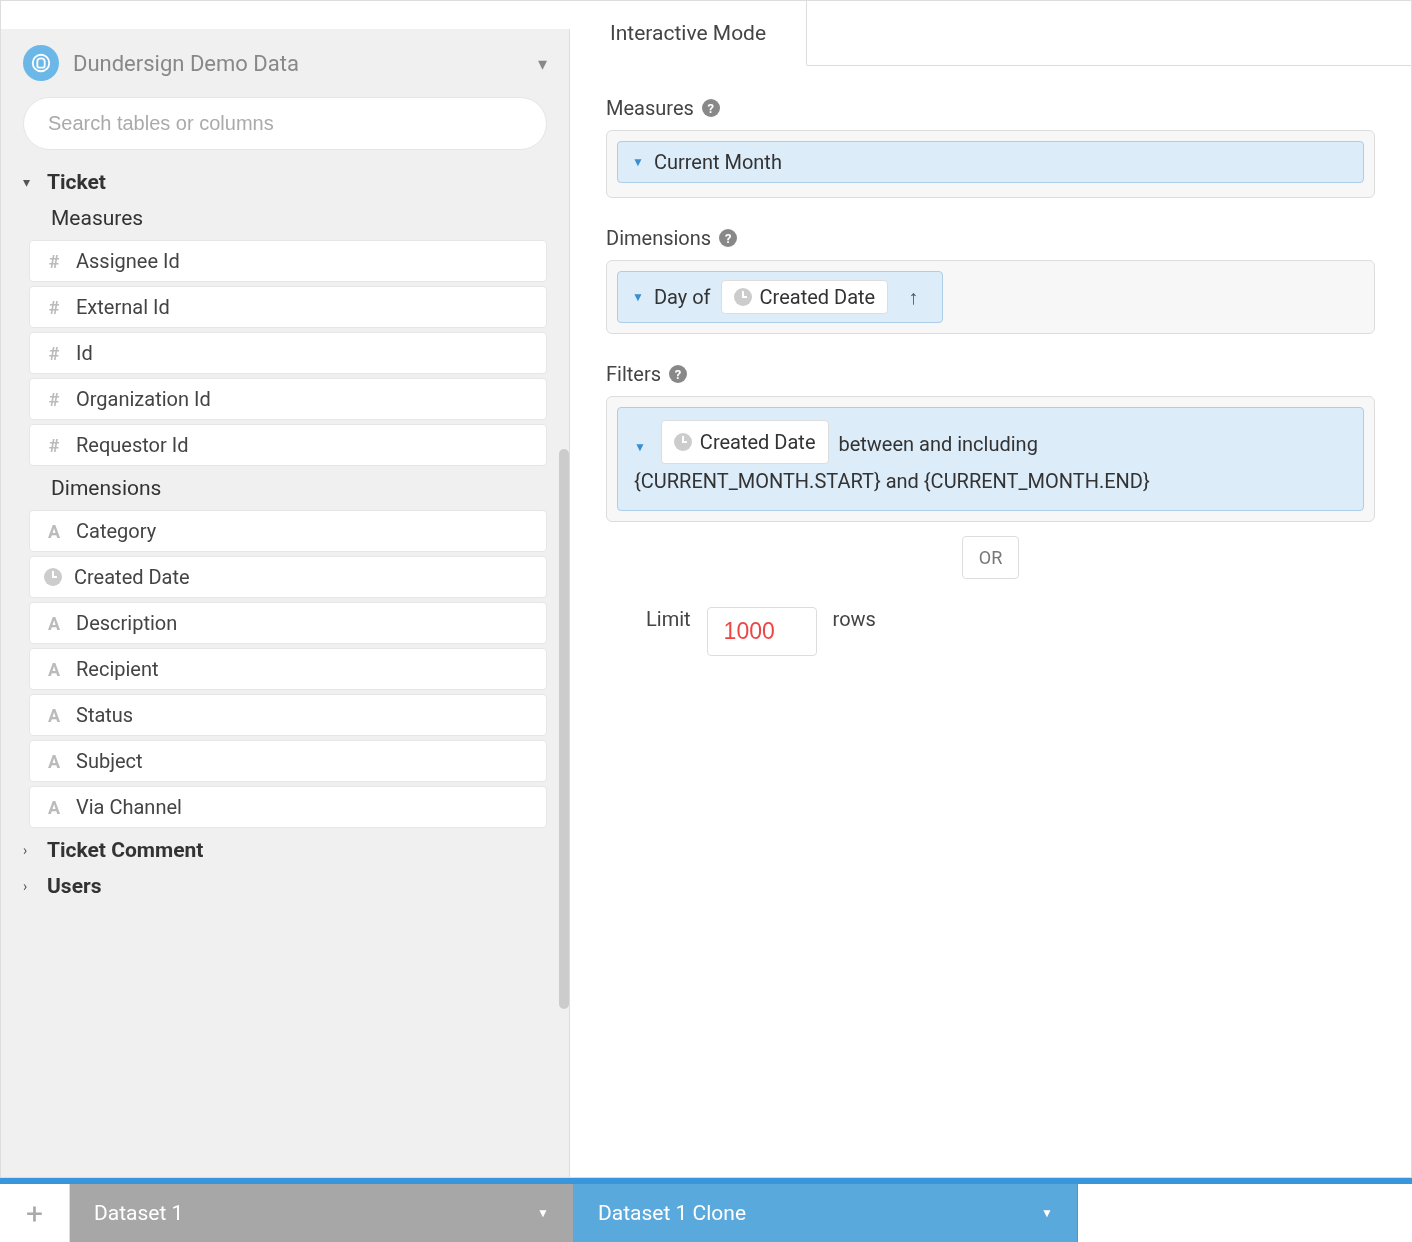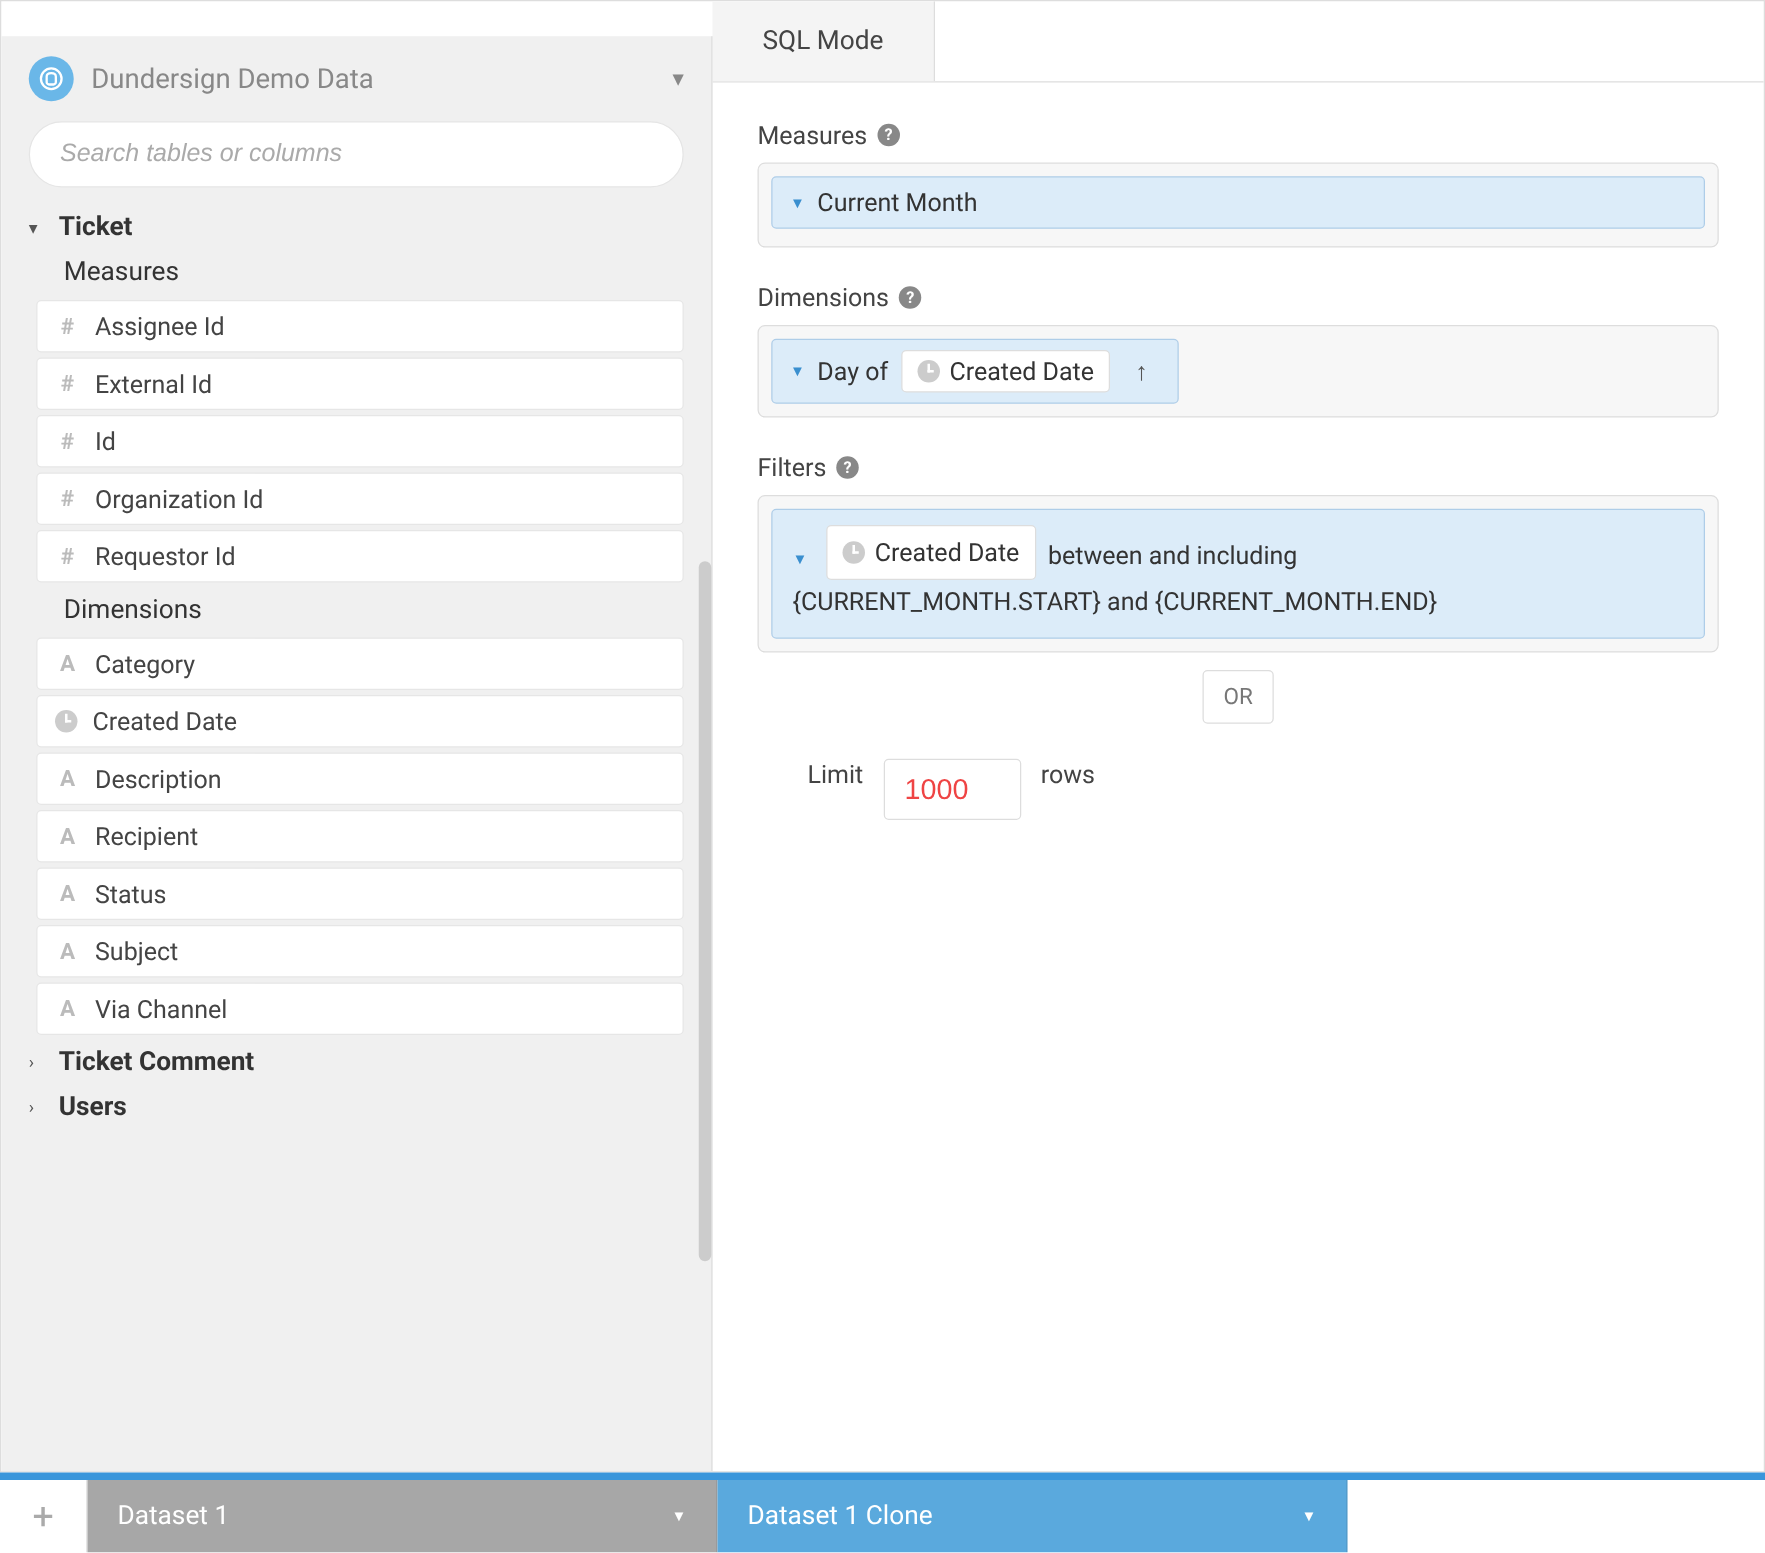--- a/index.html
+++ b/index.html
@@ -40,21 +40,20 @@
 .ds-caret { color: #888; }
 .search-wrap { padding: 0 22px 14px; }
 .search {
   width: 100%;
   background: #fff;
   border: 1px solid #e5e5e5;
   border-radius: 999px;
   padding: 14px 24px;
   font-size: 20px;
   color: #444;
-  font-style: italic;
 }
 .search::placeholder { color: #aaa; }
 .tree { flex: 1; overflow-y: auto; padding: 0 22px 20px; }
 .tree-row {
   display: flex; align-items: center; gap: 10px;
   padding: 6px 0;
   cursor: pointer;
 }
 .tree-caret { width: 14px; color: #555; font-size: 14px; }
 .tree-table { font-weight: 700; color: #333; font-size: 21px; }
@@ -278,21 +277,21 @@
         <div class="tree-row">
           <span class="tree-caret">›</span>
           <span class="tree-table">Users</span>
         </div>
       </div>
       <div class="scrollbar-fake"></div>
     </div>
 
     <div class="content">
       <div class="tabs">
-        <div class="tab">SQL Mode</div>
+        <div class="tab active">Interactive Mode</div>
       </div>
       <div class="builder">
 
         <div class="section">
           <div class="section-label">
             <span>Measures</span>
             <span class="help-icon">?</span>
           </div>
           <div class="dropzone">
             <div class="chip chip-wide">

